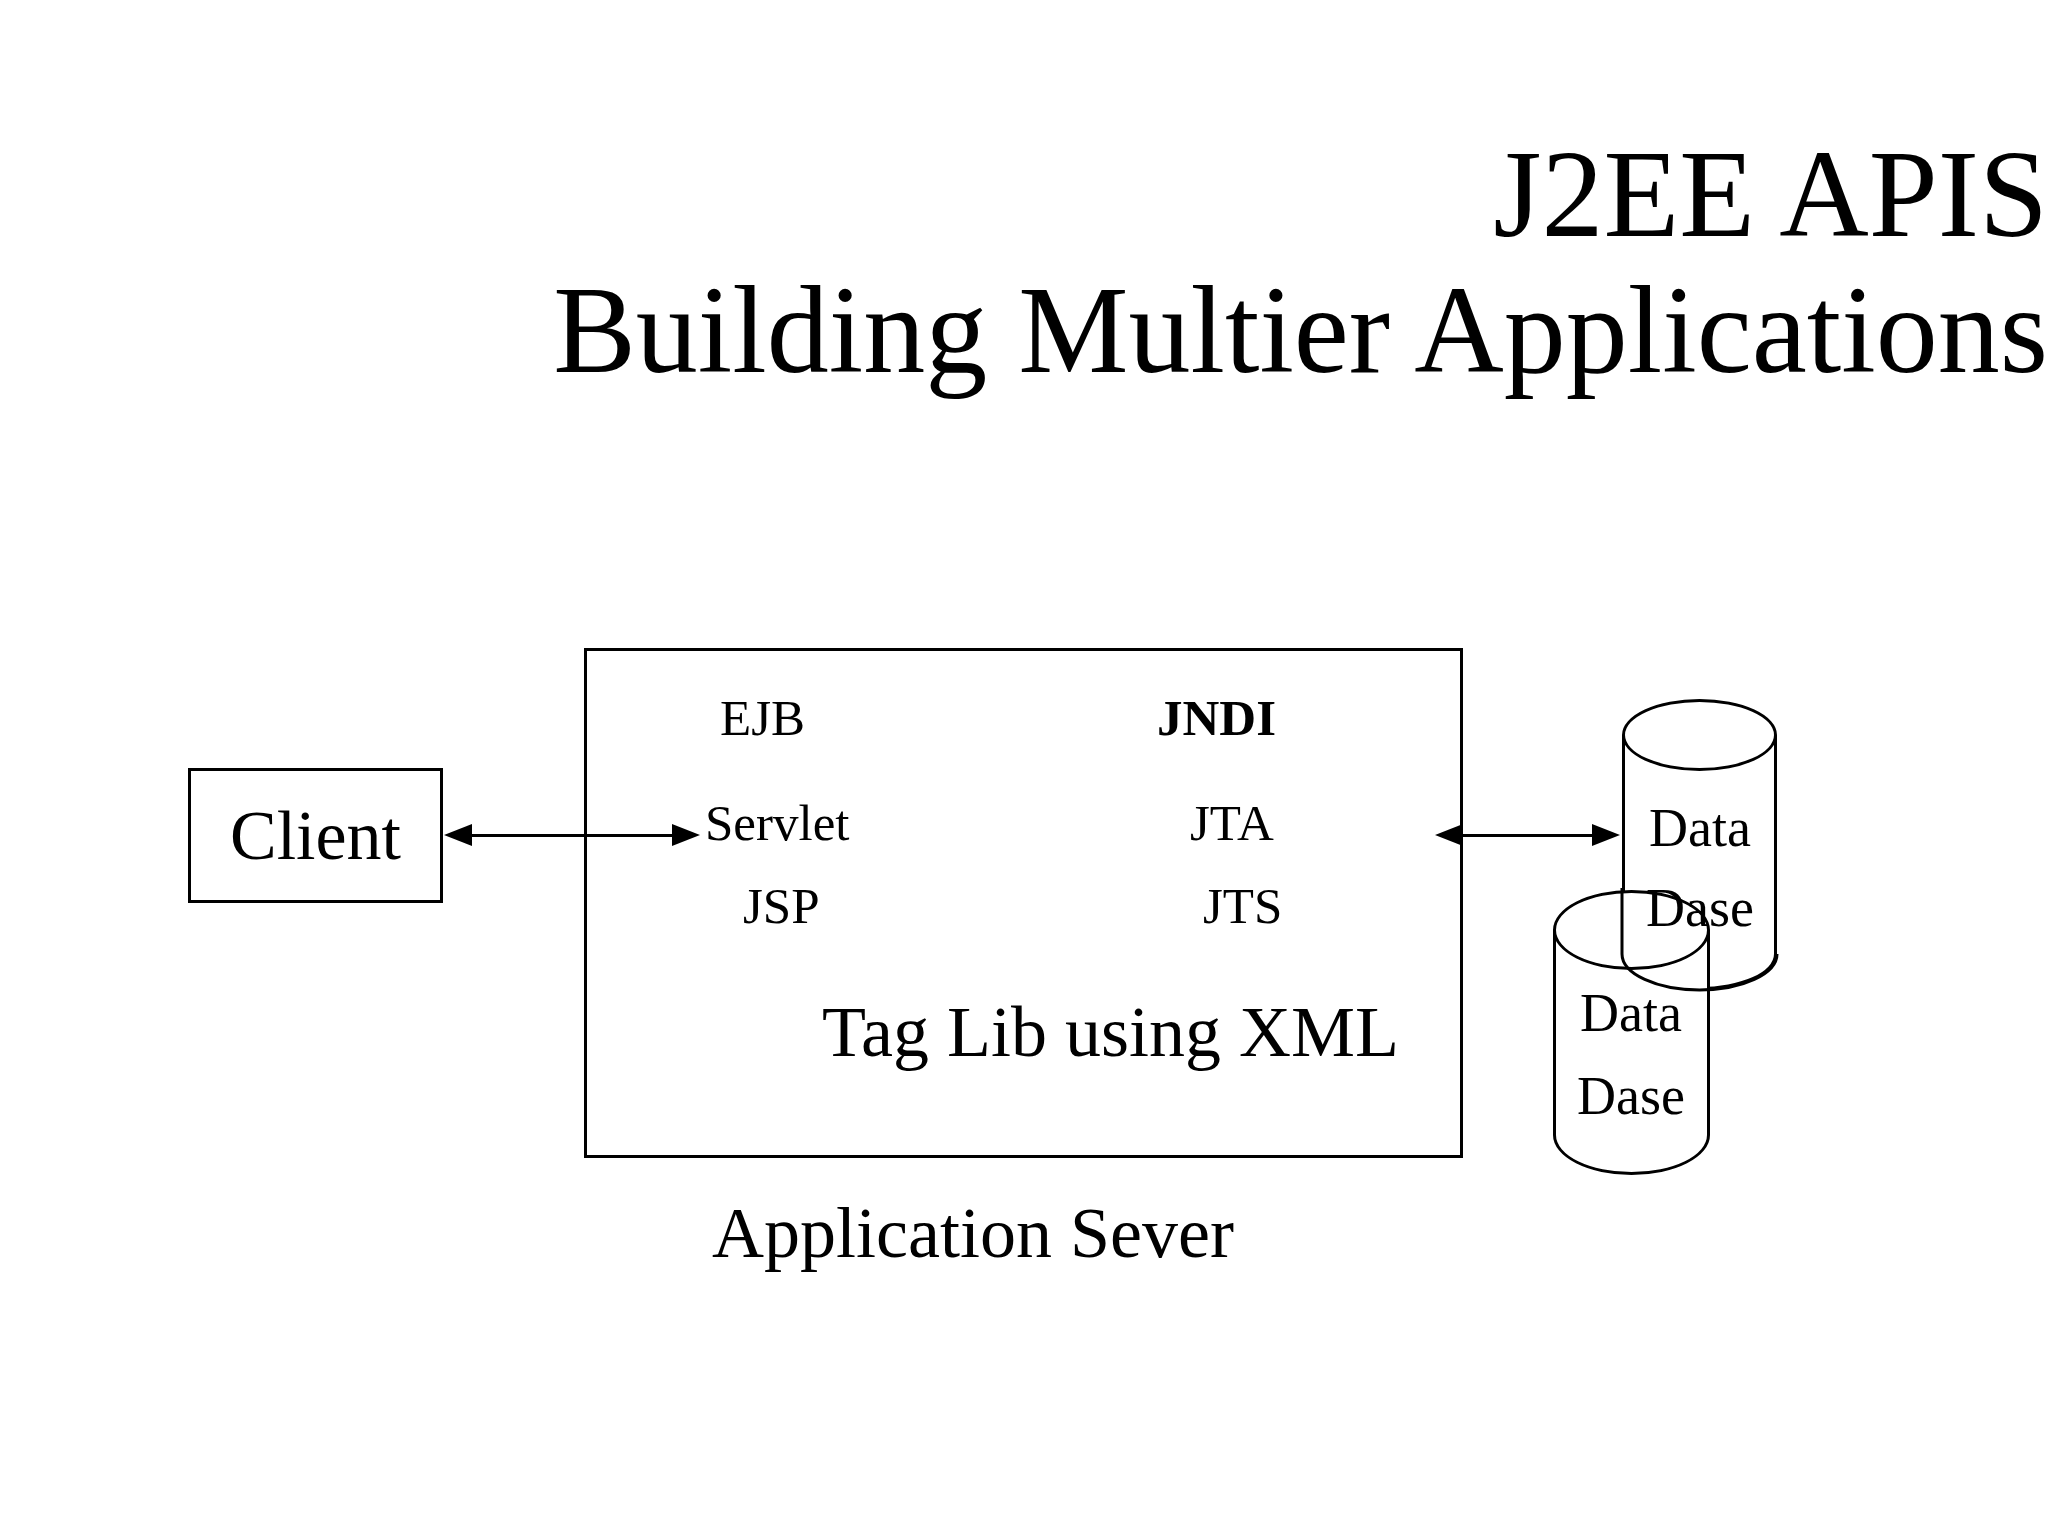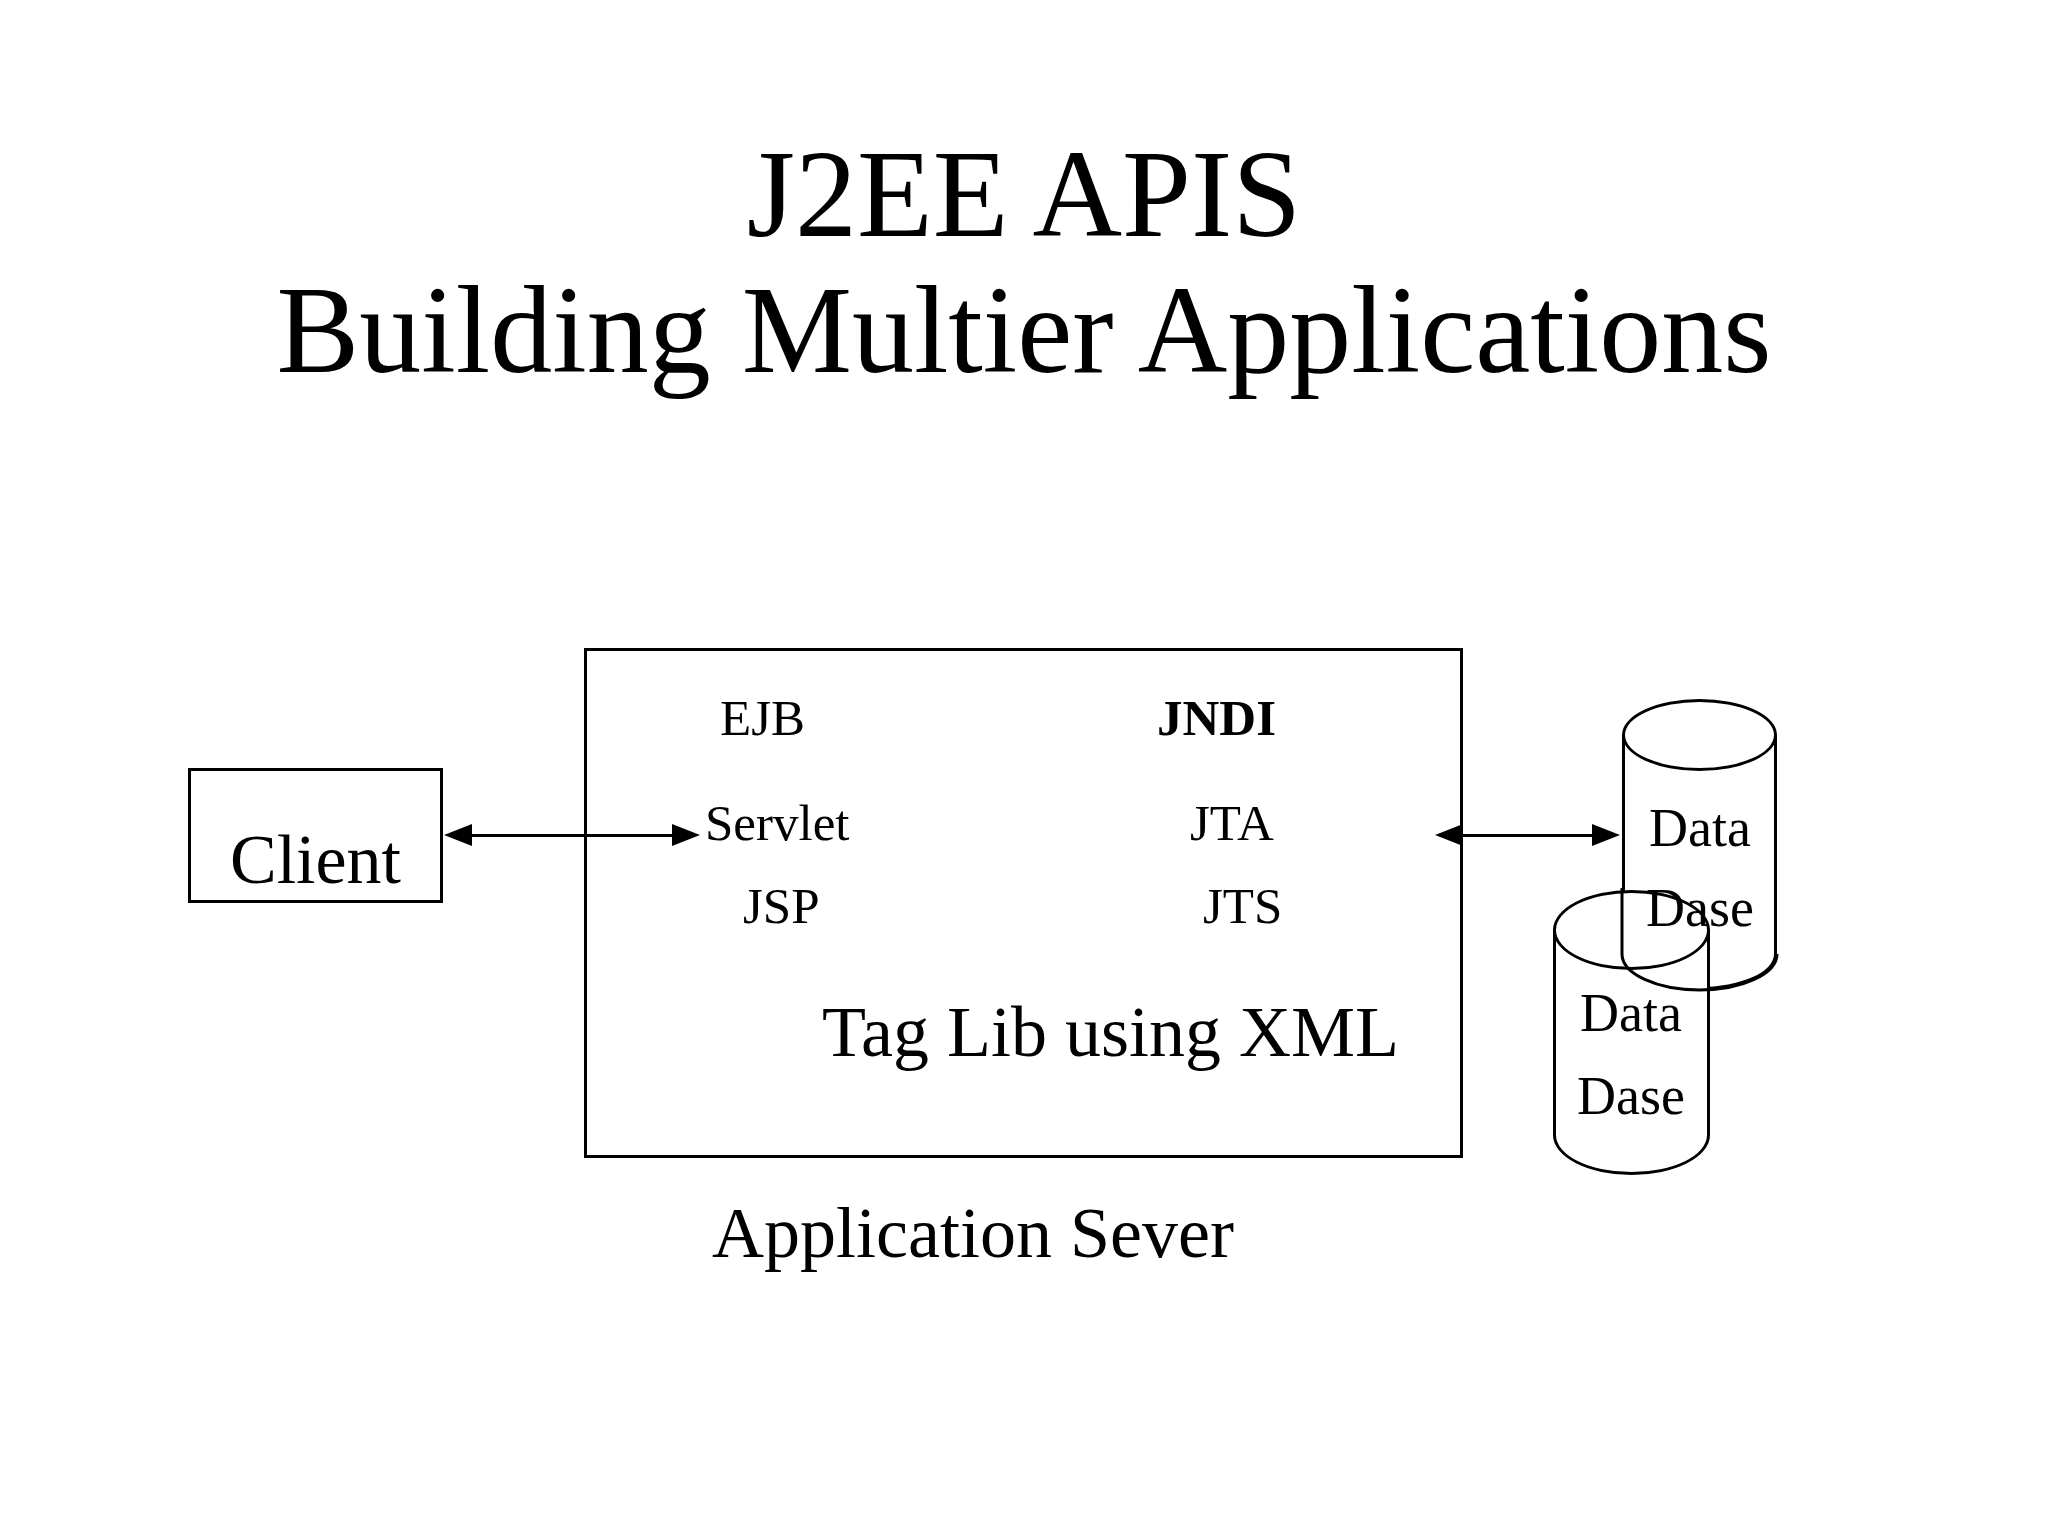--- a/index.html
+++ b/index.html
@@ -10,31 +10,31 @@
     background: #ffffff;
     overflow: hidden;
     font-family: "Liberation Serif", "DejaVu Serif", serif;
     color: #000;
   }
   .abs { position: absolute; }
 
   
   .title-block {
     left: 0; top: 127px; width: 2048px;
-    text-align: center;
+    text-align: right;
     font-size: 124px;
     line-height: 136px;
     white-space: nowrap;
   }
 
   
   .client-box {
     left: 188px; top: 768px; width: 255px; height: 135px;
     border: 3px solid #000; box-sizing: border-box;
-    display: flex; align-items: flex-end; justify-content: center;
+    display: flex; align-items: center; justify-content: center;
     font-size: 70px;
     z-index: 1;
   }
   .server-box {
     left: 584px; top: 648px; width: 879px; height: 510px;
     border: 3px solid #000; box-sizing: border-box;
     z-index: 1;
   }
 
   

